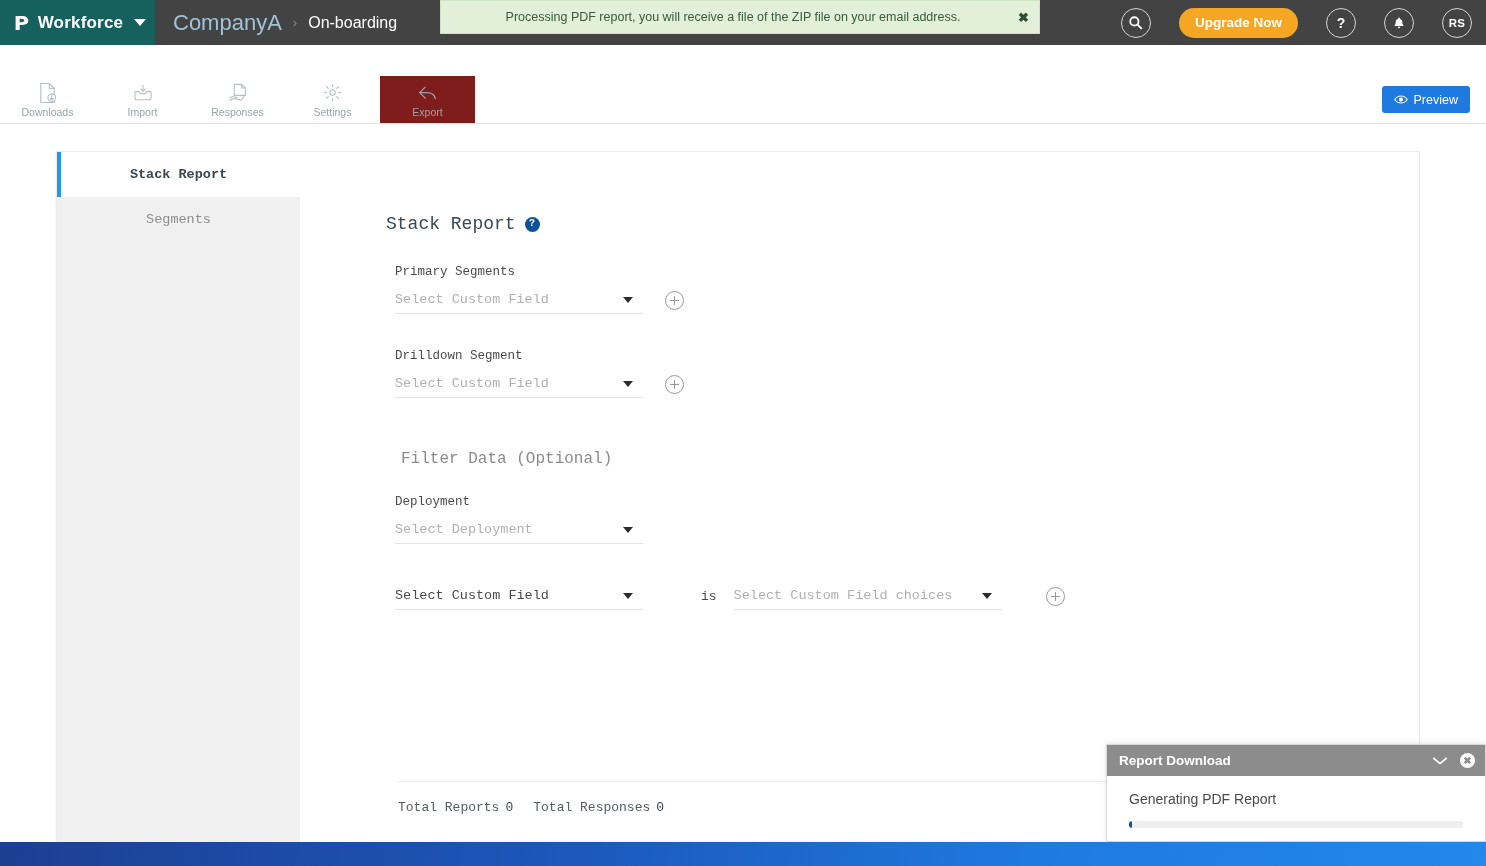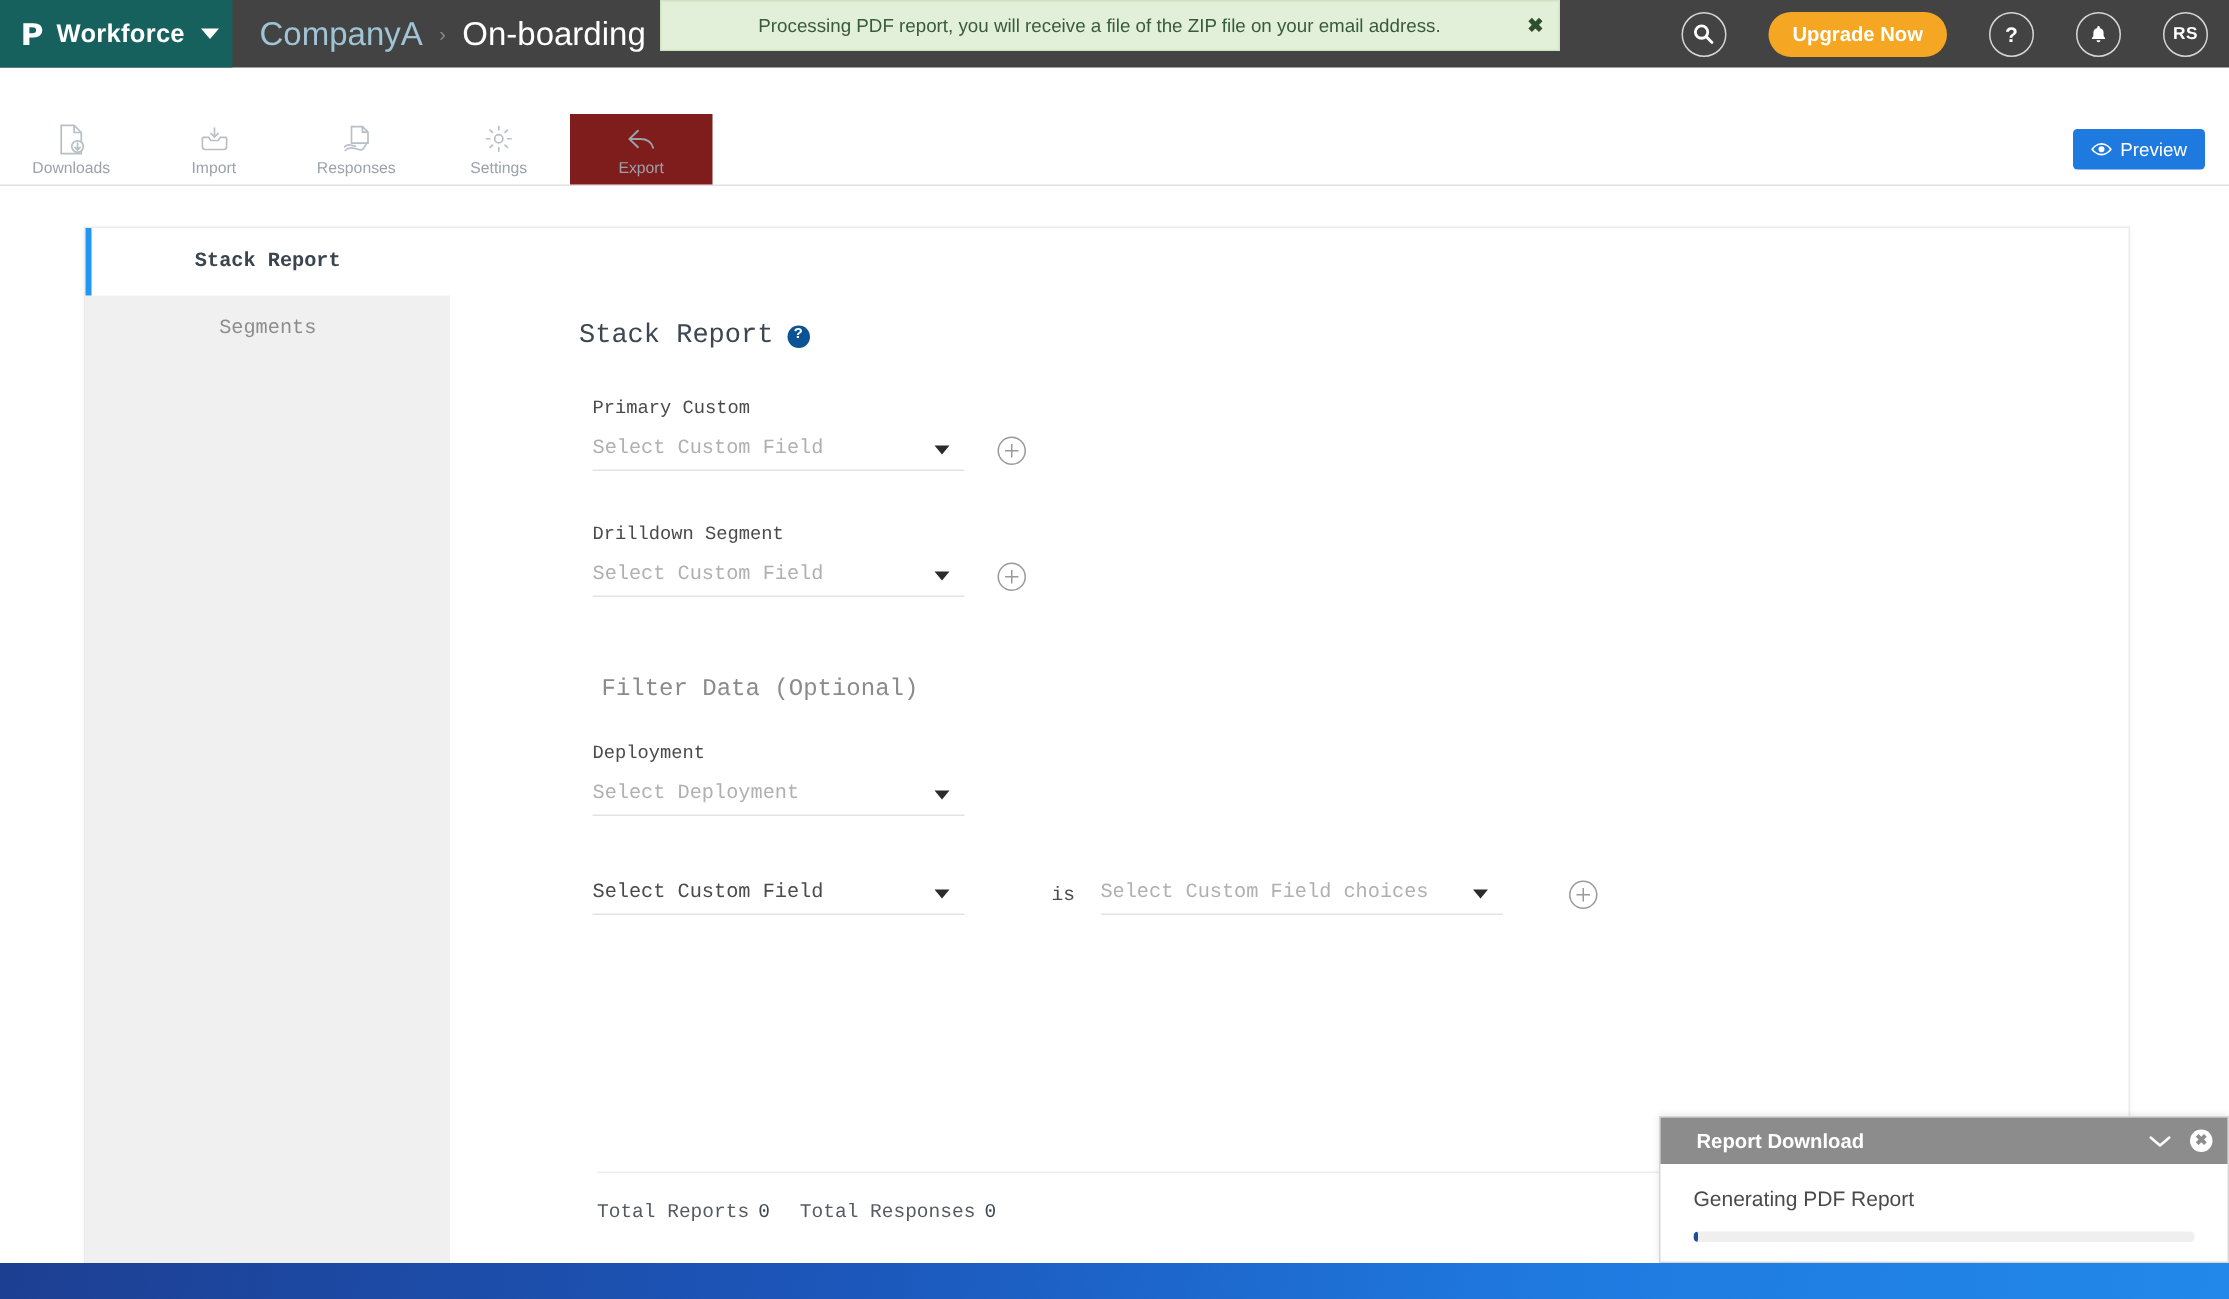--- a/index.html
+++ b/index.html
@@ -33,21 +33,21 @@
     width: 0; height: 0; border-left: 6px solid transparent;
     border-right: 6px solid transparent; border-top: 7px solid #ffffff;
     margin-left: 2px;
   }
   .crumb-wrap {
     display: flex; align-items: center; gap: 11px; padding-left: 18px;
     height: 45px;
   }
   .crumb-company { color: #9fc4d6; font-size: 22px; }
   .crumb-sep { color: #8c8c8c; font-size: 13px; }
-  .crumb-current { color: #ffffff; font-size: 22px; text-align: center; }
+  .crumb-current { color: #ffffff; font-size: 16px; text-align: center; }
 
   
   .toast {
     position: absolute; left: 440px; top: 0px; width: 600px; height: 34px;
     background: #e2f0d9; border: 1px solid #cfe3c3;
     display: flex; align-items: center; justify-content: center;
     font-size: 12.5px; color: #3a5a40; padding: 0 26px 0 12px;
   }
   .toast-close {
     position: absolute; right: 10px; top: 50%; transform: translateY(-50%);
@@ -209,21 +209,21 @@
   .totals .gap { width: 8px; }
 
   
   .dl-panel {
     position: absolute; left: 1106px; top: 744px; width: 380px; height: 98px;
     background: #ffffff; border: 1px solid #d8d8d8;
     box-shadow: 0 -1px 5px rgba(0,0,0,.10);
   }
   .dl-head {
     height: 31px; background: #8c8c8c; display: flex; align-items: center;
-    padding: 0 10px 0 24px; color: #ffffff;
+    padding: 0 10px 0 12px; color: #ffffff;
   }
   .dl-title { font-size: 13.5px; font-weight: bold; flex: 1; }
   .dl-ctrl { cursor: pointer; display: flex; align-items: center; }
   .dl-collapse { margin-right: 12px; }
   .dl-close-circ {
     width: 15px; height: 15px; border-radius: 50%; background: #ffffff;
     color: #8c8c8c; font-size: 10px; font-weight: bold;
     display: flex; align-items: center; justify-content: center; line-height: 1;
   }
   .dl-body { padding: 15px 22px 0 22px; }
@@ -353,21 +353,21 @@
       </div>
 
       <div class="form">
 
         <div class="form-title">
           <span>Stack Report</span>
           <span class="help-ico">?</span>
         </div>
 
         <div class="row-primary">
-          <div class="field-label">Primary Custom</div>
+          <div class="field-label">Primary Segments</div>
           <div class="seg-row">
             <div class="sel seg-sel">
               <span class="val">Select Custom Field</span>
               <span class="caret"></span>
             </div>
             <span class="plus-ico"></span>
           </div>
         </div>
 
         <div class="row-drilldown">

